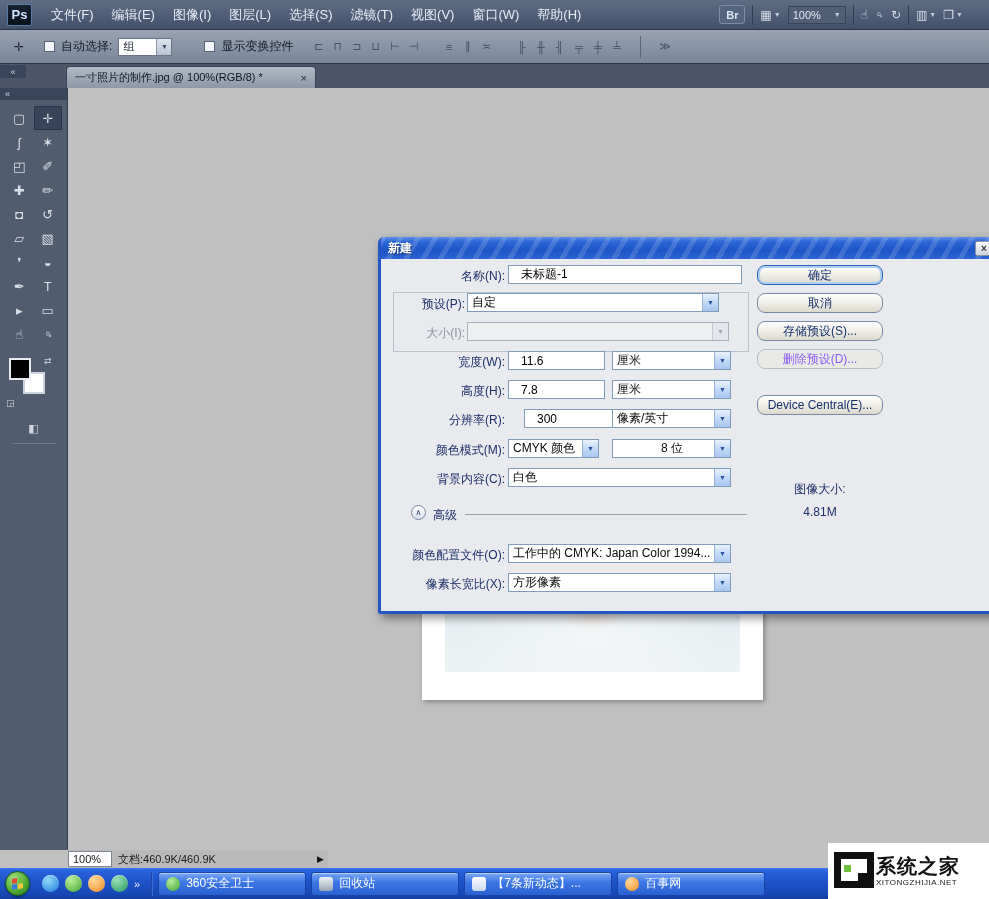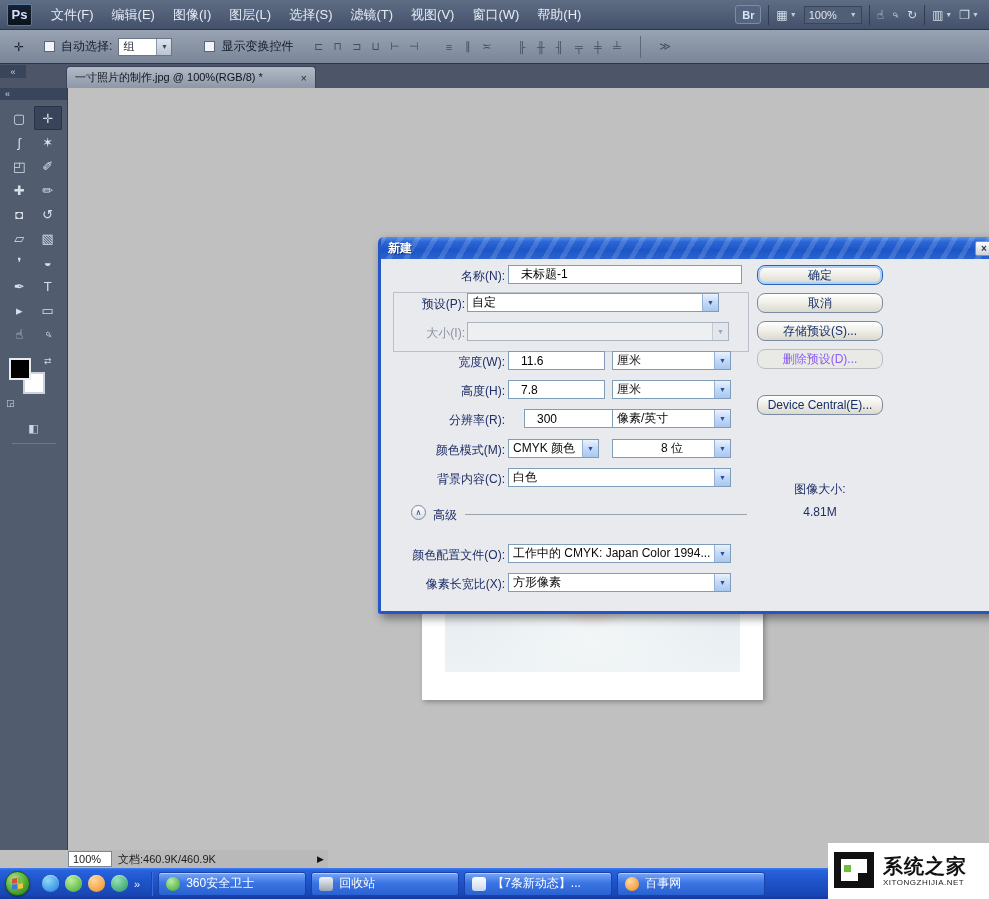--- a/index.html
+++ b/index.html
@@ -8,21 +8,21 @@
   #root { position:relative; width:989px; height:899px; }
   .abs { position:absolute; }
 
   
   .menubar { left:0; top:0; width:989px; height:30px; background:linear-gradient(180deg,#5f6d84,#42506a);
              display:flex; align-items:center; color:#e6ecf5; border-bottom:1px solid #2c3648; }
   .ps-logo { width:25px; height:22px; margin:0 10px 0 7px; background:linear-gradient(180deg,#18222f,#0a121d);
              color:#cfe2ff; border:1px solid #5a7aa8; font-weight:bold; font-size:13px;
              display:flex; align-items:center; justify-content:center; border-radius:2px; }
   .menu-item { padding:4px 9px; font-size:13px; white-space:nowrap; }
-  .mb-right { margin-left:auto; display:flex; align-items:center; gap:7px; padding-right:10px; }
+  .mb-right { margin-left:auto; display:flex; align-items:center; gap:7px; padding-right:26px; }
   .br-btn { width:26px; height:19px; background:#56657f; border:1px solid #7e8ba2; border-radius:3px;
             color:#dce6f2; font-weight:bold; font-size:11px; display:flex; align-items:center; justify-content:center; }
   .mb-ic { color:#d6dde8; font-size:12px; display:flex; align-items:center; gap:2px; }
   .mb-zoom { width:58px; height:18px; background:#505e76; border:1px solid #39445a; color:#e2e8f2;
              display:flex; align-items:center; justify-content:space-between; padding:0 4px; font-size:11px; }
   .vsep { width:1px; height:20px; background:#313c50; }
   .caret { font-size:7px; color:#c3ccd9; }
   .mag { transform:rotate(-45deg); display:inline-block; }
 
   
@@ -135,21 +135,21 @@
              color:#fff; display:flex; align-items:center; gap:6px; padding:0 7px; font-size:12px;
              box-shadow:inset 0 1px 0 rgba(255,255,255,.45); white-space:nowrap; overflow:hidden; }
   .tb-icon { width:14px; height:14px; border-radius:3px; flex:none; }
   .tbi1 { background:radial-gradient(circle at 35% 30%,#b9eda0,#3aa32b); border-radius:50%; }
   .tbi2 { background:linear-gradient(180deg,#eef2f6,#9aa6b4); }
   .tbi3 { background:linear-gradient(180deg,#fefefe,#c9d8ee); }
   .tbi4 { background:radial-gradient(circle at 35% 30%,#ffd9a0,#f08c1e); border-radius:50%; }
 
   
   .watermark { right:0; top:843px; width:161px; height:56px; background:#fff; z-index:60;
-               display:flex; align-items:center; gap:7px; padding:4px 6px; }
+               display:flex; align-items:center; padding:4px 6px; }
   .wm-logo { width:42px; height:44px; position:relative; flex:none; }
   .wm-frame { position:absolute; left:0; top:3px; width:40px; height:36px; border:7px solid #101010; }
   .wm-inner { position:absolute; right:7px; bottom:9px; width:11px; height:11px; background:#101010; }
   .wm-dot { position:absolute; left:10px; top:16px; width:7px; height:7px; background:#6cbf3a; }
   .wm-text { display:flex; flex-direction:column; line-height:1.15; }
   .wm-title { font-size:20px; font-weight:bold; color:#111; letter-spacing:1px; }
   .wm-sub { font-size:8px; color:#222; letter-spacing:.5px; }
 </style>
 </head>
 <body>

